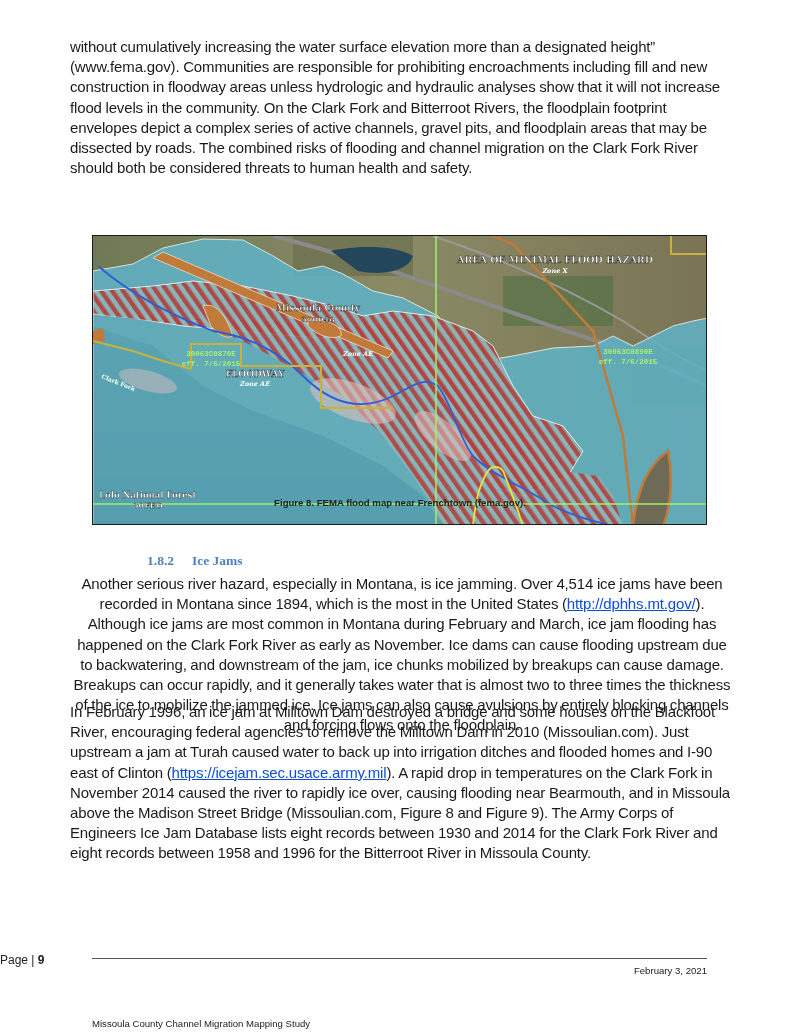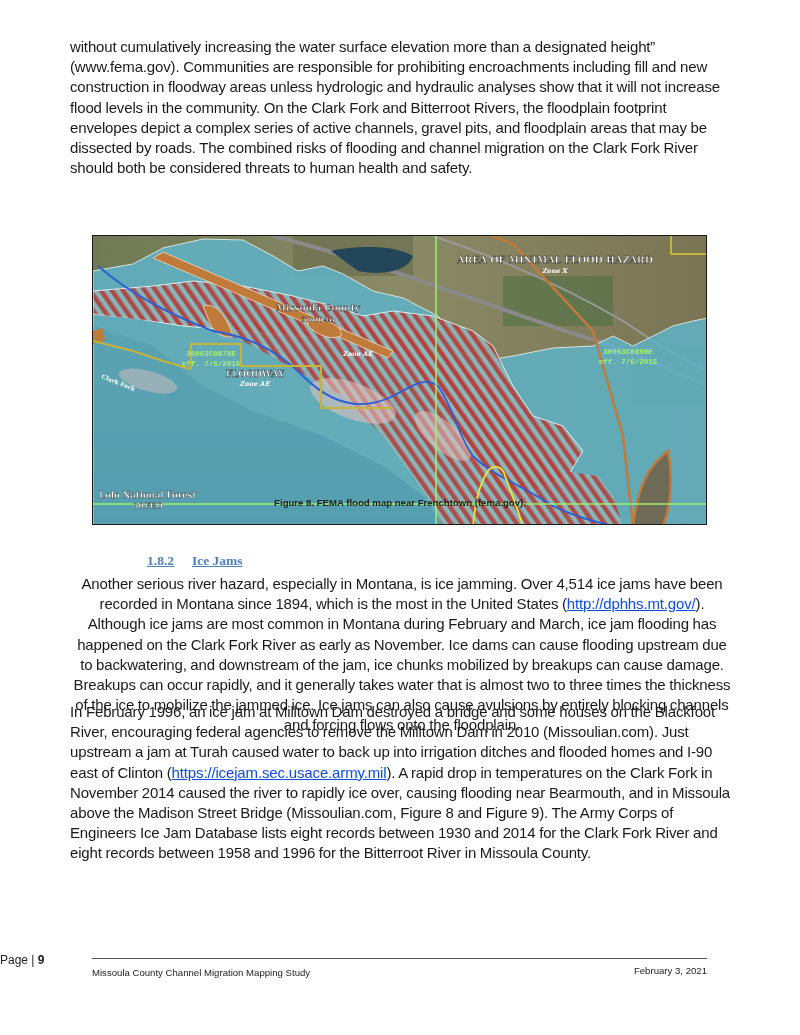--- a/index.html
+++ b/index.html
@@ -5,30 +5,30 @@
   html, body { margin: 0; padding: 0; background: #ffffff; }
   body { width: 800px; height: 1035px; position: relative; overflow: hidden;
          font-family: "Liberation Sans", "DejaVu Sans", sans-serif; color: #1a1a1a; }
   .para { position: absolute; left: 70px; width: 664px; font-size: 15px; line-height: 20.2px;
           margin: 0; letter-spacing: -0.15px; word-spacing: -0.3px; }
   .p1 { top: 37px; }
   .p2 { top: 574px; text-align: center; }
   .p3 { top: 702px; }
   a.link { color: #0b4ed8; text-decoration: underline; }
   .heading { position: absolute; left: 147px; top: 553px; font-family: "Liberation Serif", "DejaVu Serif", serif;
-             font-weight: bold; font-size: 13.5px; color: #4f81bd; margin: 0; text-decoration: underline; }
+             font-weight: bold; font-size: 13.5px; color: #4f81bd; margin: 0; }
   .heading .num { margin-right: 18px; }
   .map { position: absolute; left: 92px; top: 199px; width: 615px; height: 290px;
          border: 1.5px solid #1b1b1b; box-sizing: border-box; overflow: hidden; background: #6f7a5b; margin-top: 36px; }
   .map svg { display: block; }
   .caption { position: absolute; left: 0; width: 800px; top: 497px; text-align: center;
              font-size: 9.6px; font-weight: bold; color: #222; margin: 0; }
   .footer-rule { position: absolute; left: 92px; top: 958px; width: 615px; height: 0;
                  border-top: 1px solid #555; }
-  .footer-left { position: absolute; left: 92px; top: 967px; font-size: 9.6px; color: #222; }
+  .footer-left { position: absolute; left: 92px; top: 1018px; font-size: 9.6px; color: #222; }
   .footer-right { position: absolute; right: 93px; top: 965px; font-size: 9.6px; color: #222; }
   .page-num { position: absolute; left: 0; width: 800px; top: 953px; font-size: 12px; color: #222; }
   .page-num b { font-weight: bold; }
   .maplabel { font-family: "DejaVu Serif", serif; font-weight: bold; }
 </style>
 </head>
 <body>
 
 <p class="para p1">without cumulatively increasing the water surface elevation more than a designated height” (www.fema.gov). Communities are responsible for prohibiting encroachments including fill and new construction in floodway areas unless hydrologic and hydraulic analyses show that it will not increase flood levels in the community. On the Clark Fork and Bitterroot Rivers, the floodplain footprint envelopes depict a complex series of active channels, gravel pits, and floodplain areas that may be dissected by roads. The combined risks of flooding and channel migration on the Clark Fork River should both be considered threats to human health and safety.</p>
 

